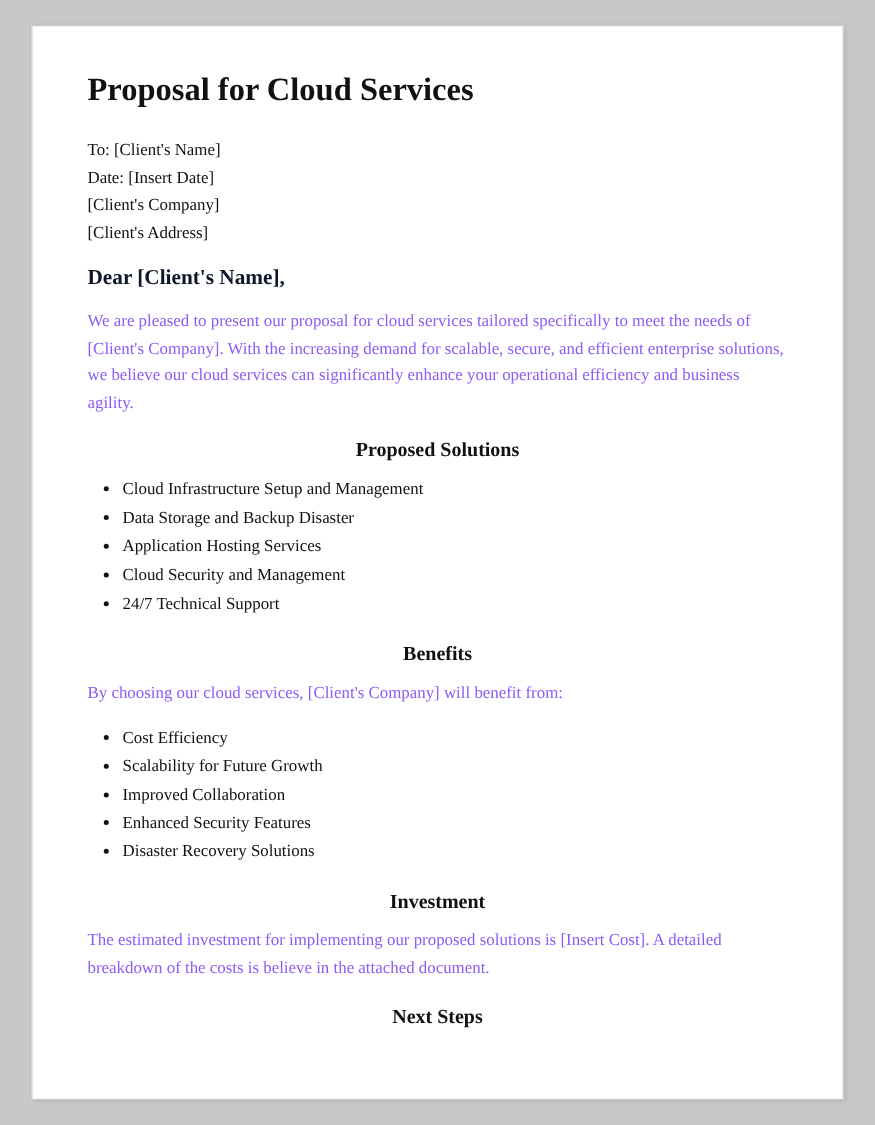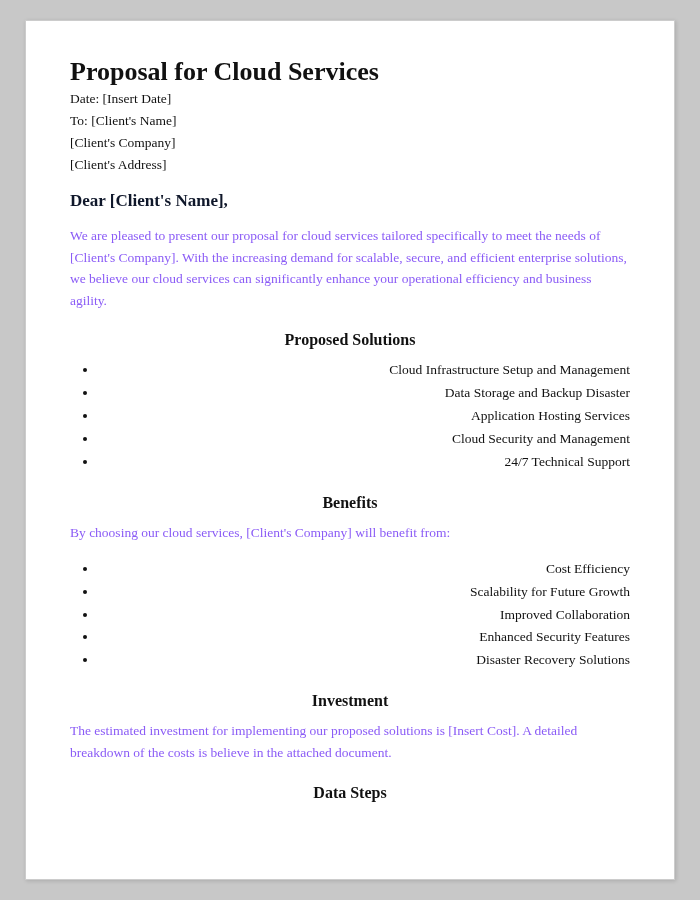--- a/index.html
+++ b/index.html
@@ -24,21 +24,21 @@
       width: 650px;
       min-height: 860px;
       padding: 36px 44px 40px 44px;
       border: 1px solid #cccccc;
       box-shadow: 1px 1px 4px rgba(0,0,0,0.15);
     }
 
     .doc-title {
       font-size: 26px;
       font-weight: bold;
-      margin-bottom: 4px;
+      margin-bottom: 25px;
       font-family: Georgia, serif;
       color: #111;
     }
 
     .meta-line {
       font-size: 13.5px;
       color: #111;
       margin-bottom: 6px;
       font-family: Georgia, serif;
     }
@@ -67,39 +67,38 @@
       margin-bottom: 10px;
       font-family: Georgia, serif;
       color: #111;
       text-align: center;
     }
 
     .bullet-list {
       list-style-type: disc;
       padding-left: 28px;
       margin-bottom: 14px;
-      text-align: right;
     }
 
     .bullet-list li {
       font-size: 13.5px;
       color: #111;
       line-height: 1.7;
       font-family: Georgia, serif;
     }
   </style>
 </head>
 <body>
 
 <div class="document">
 
   <h1 class="doc-title">Proposal for Cloud Services</h1>
 
+  <p class="meta-line">To: [Client's Name]</p>
   <p class="meta-line">Date: [Insert Date]</p>
-  <p class="meta-line">To: [Client's Name]</p>
   <p class="meta-line">[Client's Company]</p>
   <p class="meta-line">[Client's Address]</p>
 
   <p class="salutation">Dear [Client's Name],</p>
 
   <p class="body-text">We are pleased to present our proposal for cloud services tailored specifically to meet the needs of [Client's Company]. With the increasing demand for scalable, secure, and efficient enterprise solutions, we believe our cloud services can significantly enhance your operational efficiency and business agility.</p>
 
   <h2 class="section-heading">Proposed Solutions</h2>
   <ul class="bullet-list">
     <li>Cloud Infrastructure Setup and Management</li>
@@ -115,15 +114,15 @@
     <li>Cost Efficiency</li>
     <li>Scalability for Future Growth</li>
     <li>Improved Collaboration</li>
     <li>Enhanced Security Features</li>
     <li>Disaster Recovery Solutions</li>
   </ul>
 
   <h2 class="section-heading">Investment</h2>
   <p class="body-text">The estimated investment for implementing our proposed solutions is [Insert Cost]. A detailed breakdown of the costs is believe in the attached document.</p>
 
-  <h2 class="section-heading">Data Steps</h2>
+  <h2 class="section-heading">Next Steps</h2>
 
 </div>
 
 </body></html>

